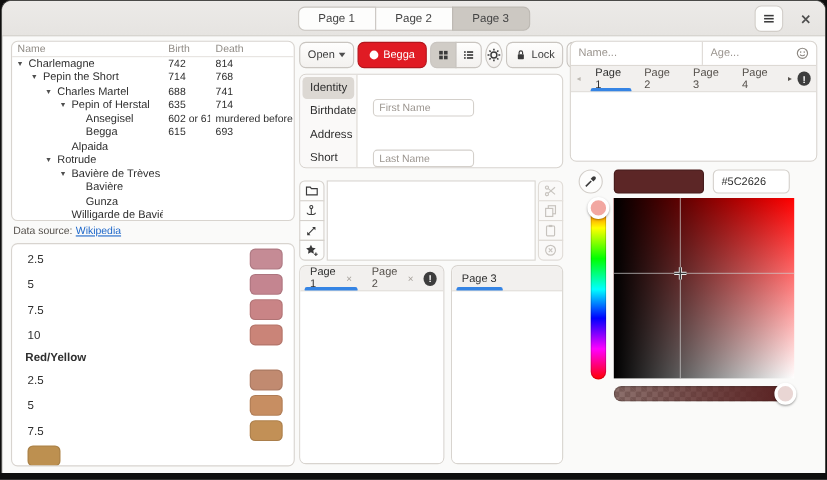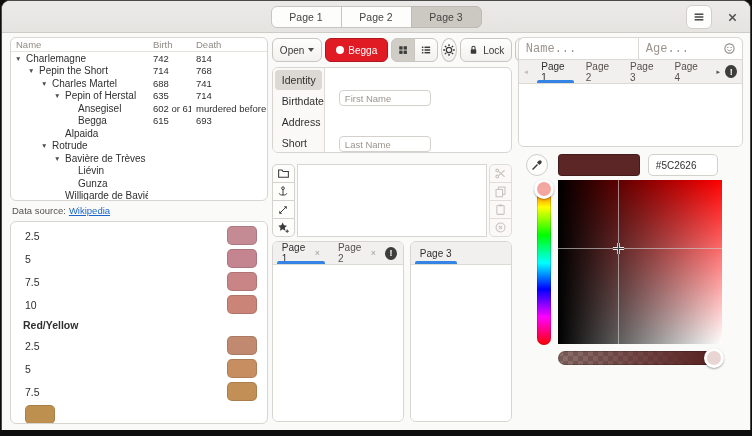--- a/index.html
+++ b/index.html
@@ -113,22 +113,22 @@
     background:#3584e4; border-radius:2px 2px 0 0; }
   .badge { width:13px; height:13px; border-radius:50%; background:#3d3d3d; color:#fff;
     font-size:9px; font-weight:bold; display:flex; align-items:center; justify-content:center; }
   .tabbar .spacer { flex:1; }
   .nb-content { flex:1; background:#fff; }
 
   
   .right-card { height:110px; overflow:hidden; display:flex; flex-direction:column; }
   .entry-row { height:22px; display:flex; border-bottom:1px solid #ddd9d4; }
   .entry { position:relative; display:flex; align-items:center; }
-  .entry input { width:100%; height:100%; border:none; outline:none; font-size:12px; padding:0 7px;
-    background:transparent; color:#2f2f2f; font-family:Liberation Mono, monospace; }
+  .entry input { width:100%; height:100%; border:none; outline:none; font-size:10px; padding:0 7px;
+    background:transparent; color:#2f2f2f; font-family:Liberation Sans, sans-serif; }
   .entry input::placeholder { color:#9b958f; }
   .entry.name { width:120px; border-right:1px solid #ddd9d4; }
   .entry.age { flex:1; }
   .entry .smiley { position:absolute; right:6px; }
   .rc-tabbar { height:24px; }
   .rc-tabbar .tab { padding:0 8px; }
   .nav-arrow { width:16px; display:flex; align-items:center; justify-content:center;
     font-size:7px; color:#57534e; }
   .nav-arrow.dim { color:#bcb8b2; }
   .rc-content { flex:1; background:#fff; }
@@ -273,21 +273,21 @@
             <span class="tc lvl-3">
                 <i class="exp">▼</i>
                 <span>Bavière de Trèves</span>
               </span>
             <span class="tc data sep"></span>
             <span class="tc data sep"></span>
           </div>
           <div class="trow">
             <span class="tc lvl-4">
                 <i class="exp"></i>
-                <span>Liévin</span>
+                <span>Bavière</span>
               </span>
             <span class="tc data sep"></span>
             <span class="tc data sep"></span>
           </div>
           <div class="trow">
             <span class="tc lvl-4">
                 <i class="exp"></i>
                 <span>Gunza</span>
               </span>
             <span class="tc data sep"></span>

